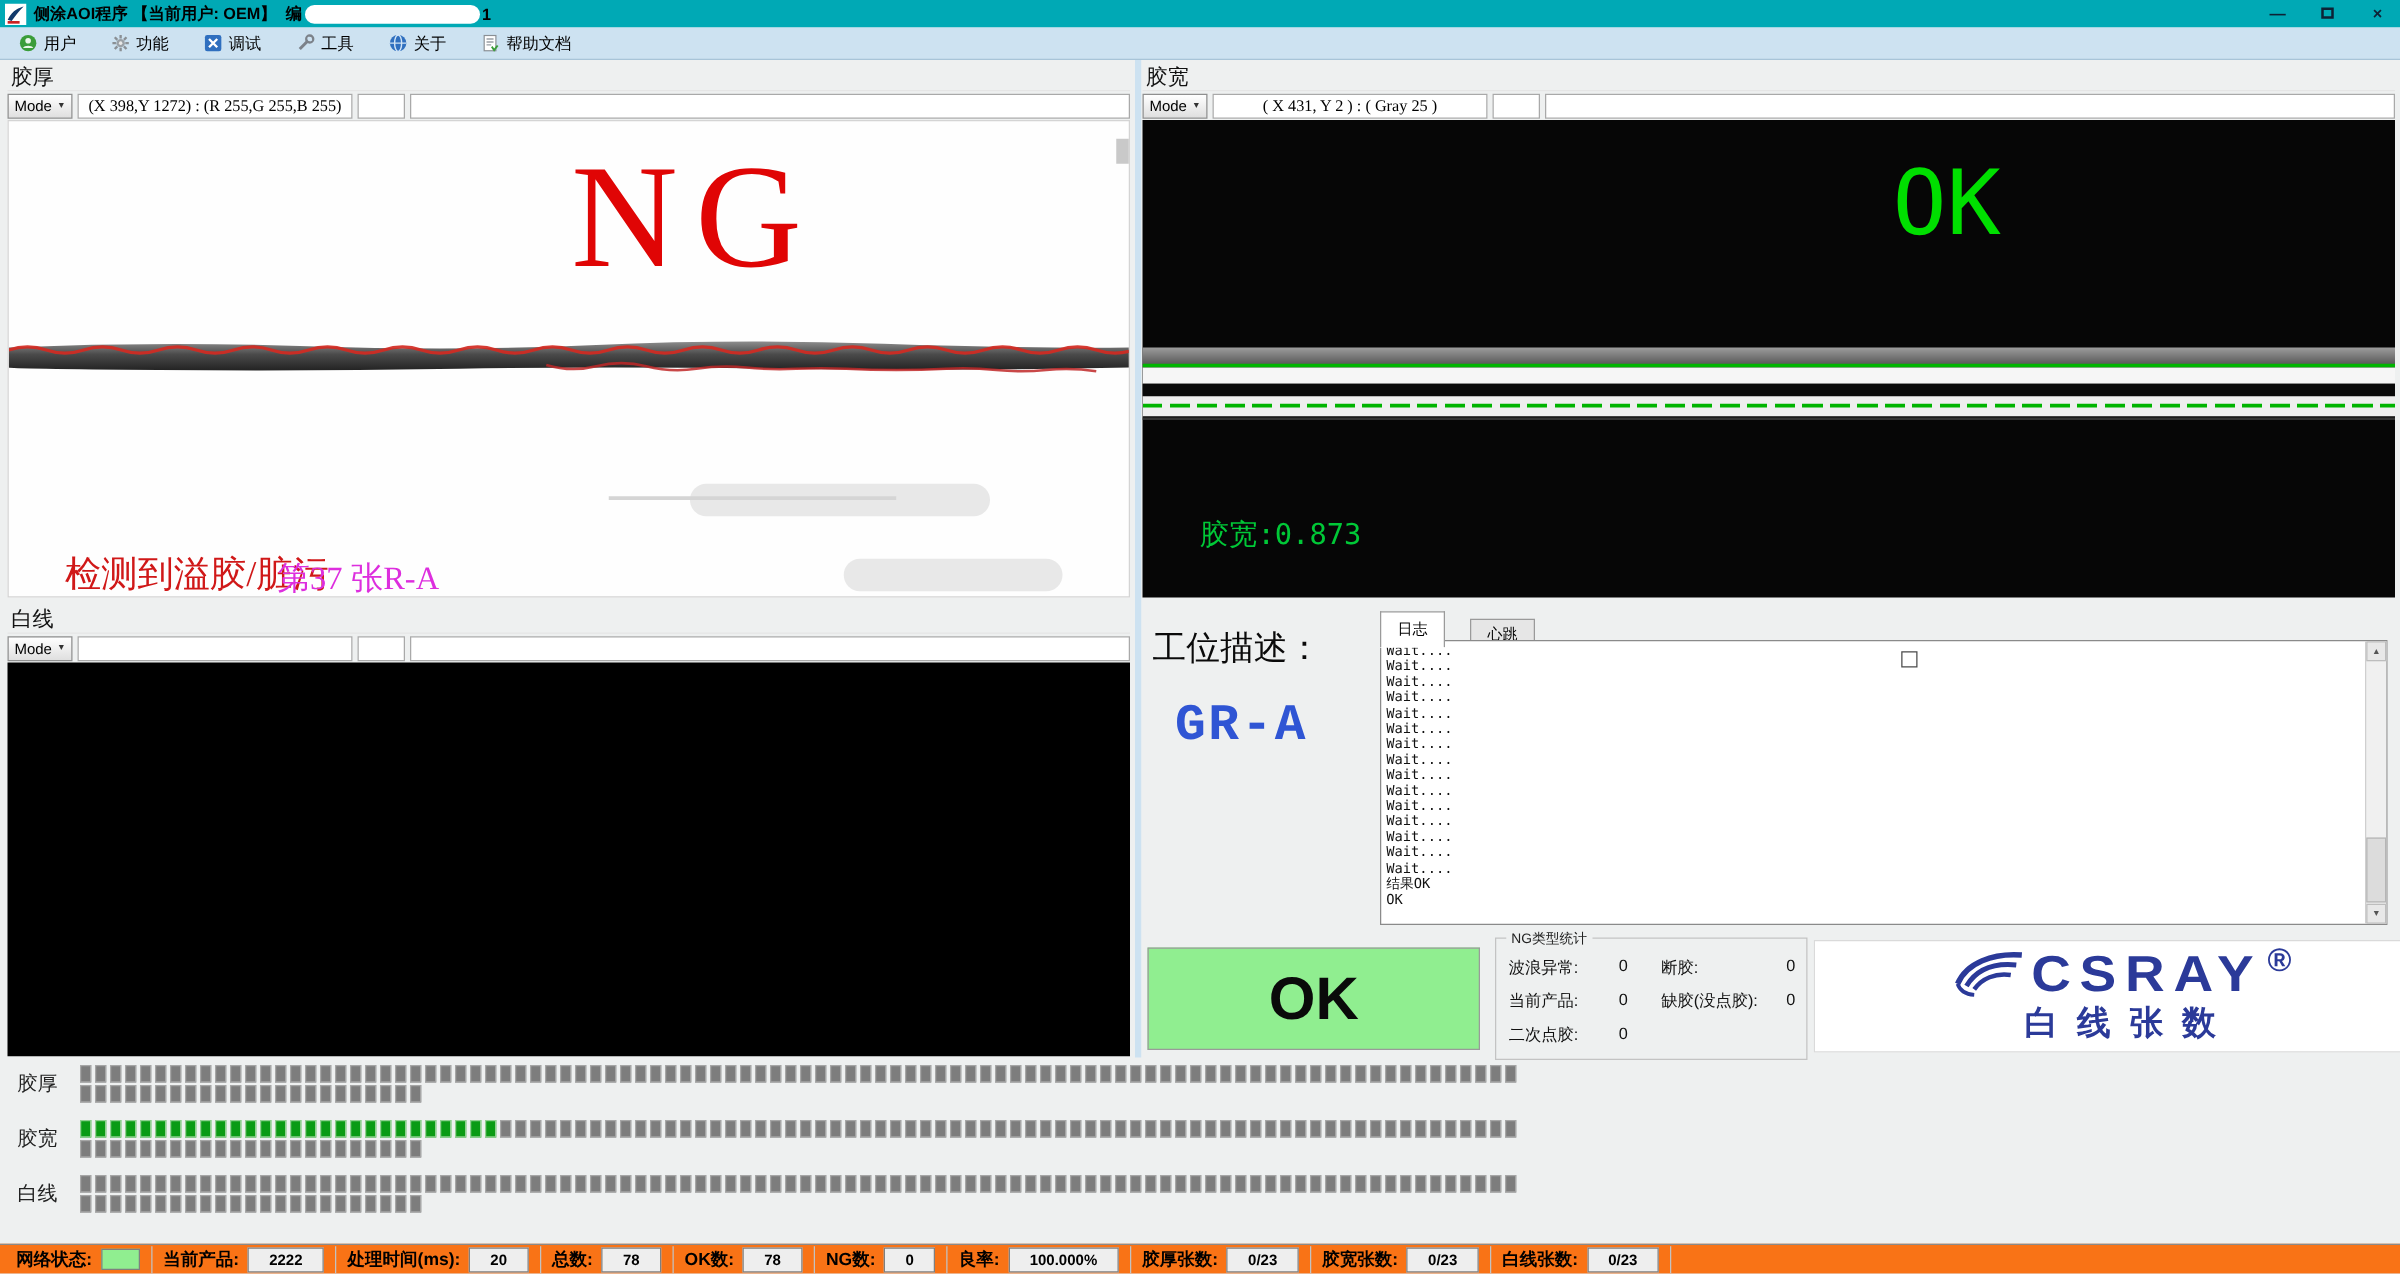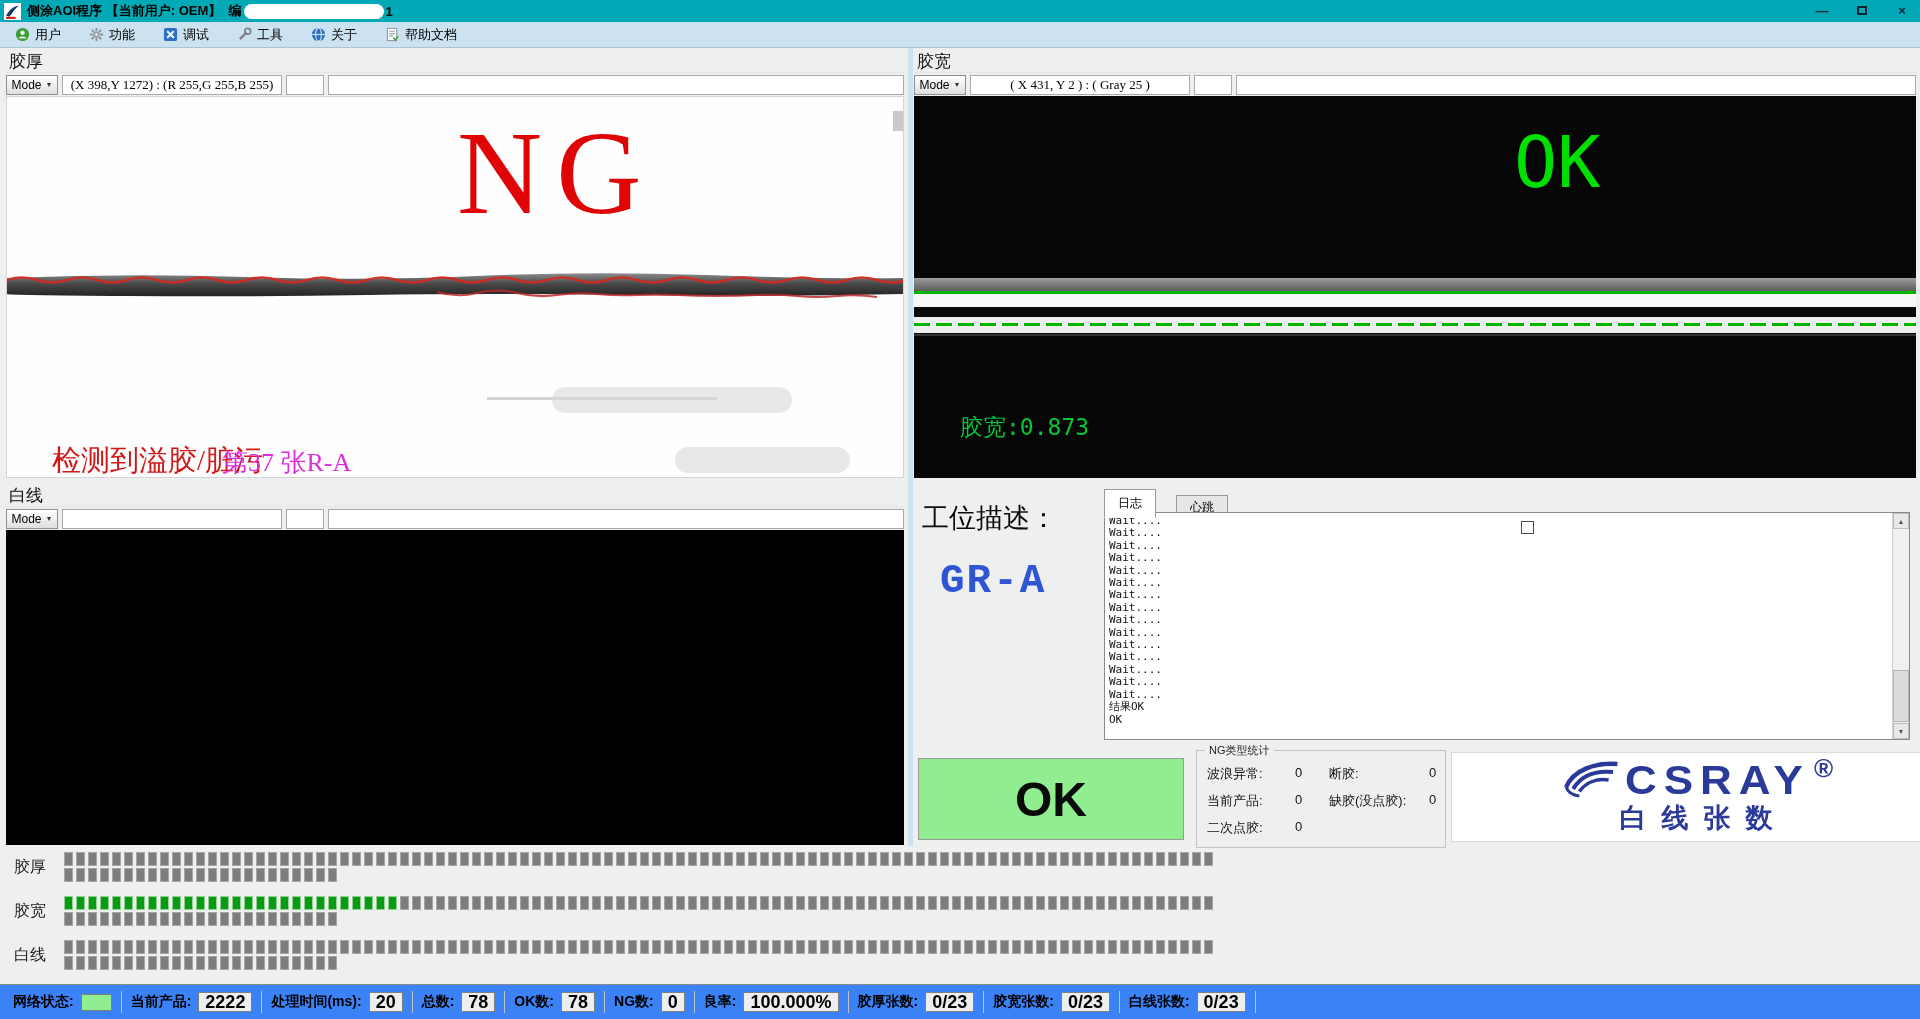--- a/index.html
+++ b/index.html
@@ -115,26 +115,26 @@
     margin-top:-4px; text-indent:15px; }
   
   #grids { position:absolute; left:0; top:852px; right:0; }
   .grid-group { display:flex; align-items:center; margin:0 0 14px 14px; }
   .grid-label { width:50px; font-size:16px; color:#222; }
   .grid-rows { display:flex; flex-direction:column; gap:2px; }
   .grid-row { display:flex; height:14px; }
   .cell { width:9px; height:14px; border:1px solid #a6a6a6; background:#7d7d7d; margin-right:3px; }
   .cell.on { background:#0a9b14; border-color:#8fcf8f; }
   
-  #statusbar { position:absolute; left:0; right:0; bottom:0; height:35px; background:#3b82f6;
+  #statusbar { position:absolute; left:0; right:0; bottom:0; height:24px; background:#f97316;
     border-top:1px solid #8a8a8a; display:flex; align-items:center; padding-left:4px; }
   .sb-field { display:flex; align-items:center; height:22px; padding:0 9px;
     border-right:1px solid #c2c2c2; font-size:14px; font-weight:bold; }
-  .sb-box { margin-left:7px; padding:0 6px; height:20px; line-height:19px;
-    border:1px solid #7f7f7f; background:#eeeeee; font-weight:bold; font-size:18px; }
+  .sb-box { margin-left:7px; padding:0 16px; height:20px; line-height:19px;
+    border:1px solid #7f7f7f; background:#eeeeee; font-weight:bold; font-size:12px; }
   .sb-swatch { width:31px; height:17px; background:#90ee90; border:1px solid #7f7f7f; margin-left:7px; }
 </style>
 </head>
 <body>
 
 <div id="root">
 
   <div class="titlebar">
     <span class="app-icon">
       <svg viewBox="0 0 16 16">

